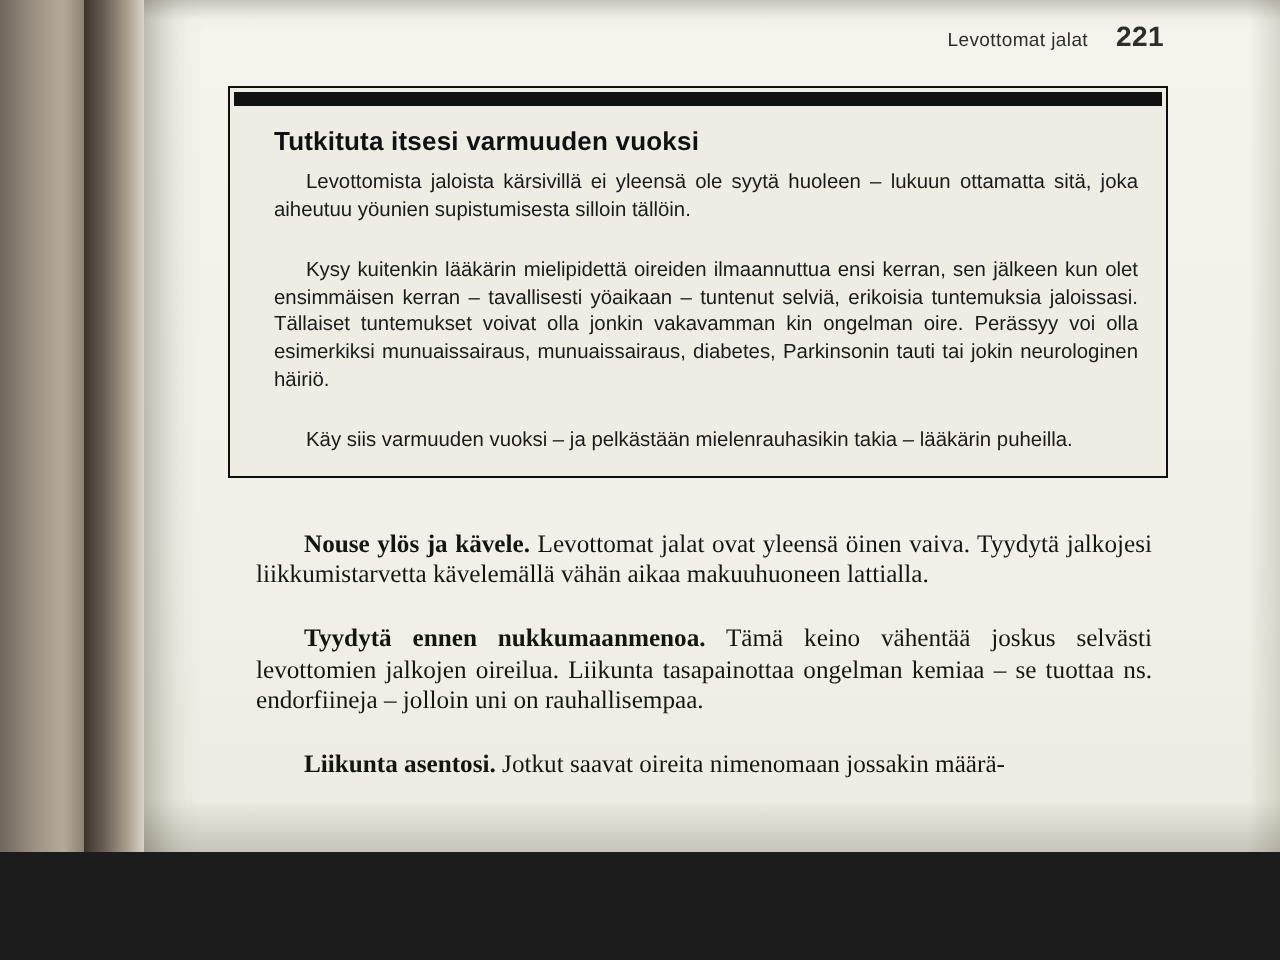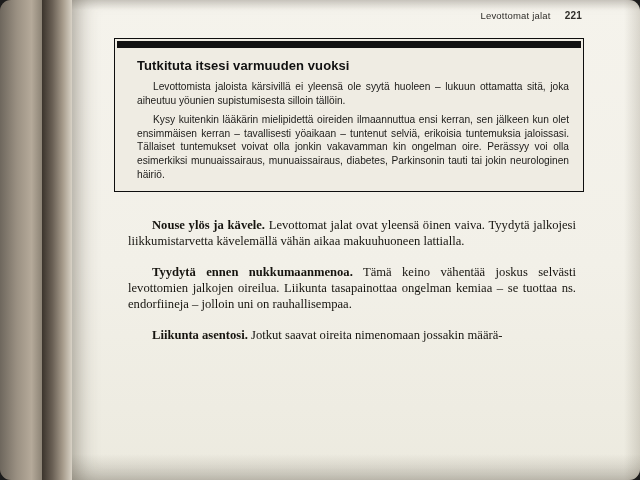--- a/index.html
+++ b/index.html
@@ -3,25 +3,24 @@
 <meta charset="utf-8">
 <style>
   html, body {
     margin: 0;
     padding: 0;
     background: #1c1c1c;
   }
   #page {
     position: relative;
     width: 640px;
-    height: 480px;
+    height: 426px;
     overflow: hidden;
     background: #2a2723;
     font-family: "Liberation Serif", serif;
-    border-radius: 11px;
   }
 
   
   .backdrop {
     position: absolute;
     inset: 0;
     background: linear-gradient(100deg, #3a332c 0%, #2b2620 30%, #221e1a 60%, #191614 100%);
   }
 
   
@@ -76,21 +75,21 @@
     justify-content: flex-end;
     align-items: baseline;
     gap: 14px;
     font-family: "Liberation Sans", sans-serif;
     font-size: 9.5px;
     color: #2f2d29;
     letter-spacing: 0.2px;
     padding-right: 2px;
   }
   .running-head .folio {
-    font-size: 10px;
+    font-size: 14px;
     font-weight: bold;
   }
 
   
   .callout {
     margin-top: 17px;
     border: 1.5px solid #0e0e0e;
     background: #efece3;
     padding: 0 0 10px 0;
   }
@@ -124,21 +123,21 @@
   .callout p {
     margin: 0 0 0 0;
     padding: 0 14px 0 22px;
     font-family: "Liberation Sans", sans-serif;
     font-size: 10.2px;
     line-height: 13.6px;
     color: #1b1a18;
     text-align: justify;
     text-indent: 16px;
   }
-  .callout p + p { margin-top: 6px; }
+  .callout p + p { margin-top: 17px; }
 
   
   .body {
     margin-top: 26px;
     padding: 0 8px 0 14px;
   }
   .body p {
     margin: 16px 0 14px 0;
     font-family: "Liberation Serif", serif;
     font-size: 12.6px;
@@ -186,20 +185,21 @@
         <span>Levottomat jalat</span>
         <span class="folio">221</span>
       </div>
 
       <div class="callout">
         <div class="callout-topbar"></div>
         <hr class="rule">
         <div class="callout-sub">Tutkituta itsesi varmuuden vuoksi</div>
         <p>Levottomista jaloista kärsivillä ei yleensä ole syytä huoleen – lukuun ottamatta sitä, joka aiheutuu yöunien supistumisesta silloin tällöin.</p>
         <p>Kysy kuitenkin lääkärin mielipidettä oireiden ilmaannuttua ensi kerran, sen jälkeen kun olet ensimmäisen kerran – tavallisesti yöaikaan – tuntenut selviä, erikoisia tuntemuksia jaloissasi. Tällaiset tuntemukset voivat olla jonkin vakavamman kin ongelman oire. Perässyy voi olla esimerkiksi munuaissairaus, munuaissairaus, diabetes, Parkinsonin tauti tai jokin neurologinen häiriö.</p>
+        <p>Käy siis varmuuden vuoksi – ja pelkästään mielenrauhasikin takia – lääkärin puheilla.</p>
       </div>
 
       <div class="body">
         <p>
           <span class="lead">Nouse ylös ja kävele.</span><span> Levottomat jalat ovat yleensä öinen vaiva. Tyydytä jalkojesi liikkumistarvetta kävelemällä vähän aikaa makuuhuoneen lattialla.</span>
         </p>
         <p>
           <span class="lead">Tyydytä ennen nukkumaanmenoa.</span><span> Tämä keino vähentää joskus selvästi levottomien jalkojen oireilua. Liikunta tasapainottaa ongelman kemiaa – se tuottaa ns. endorfiineja – jolloin uni on rauhallisempaa.</span>
         </p>
         <p class="clipped">

